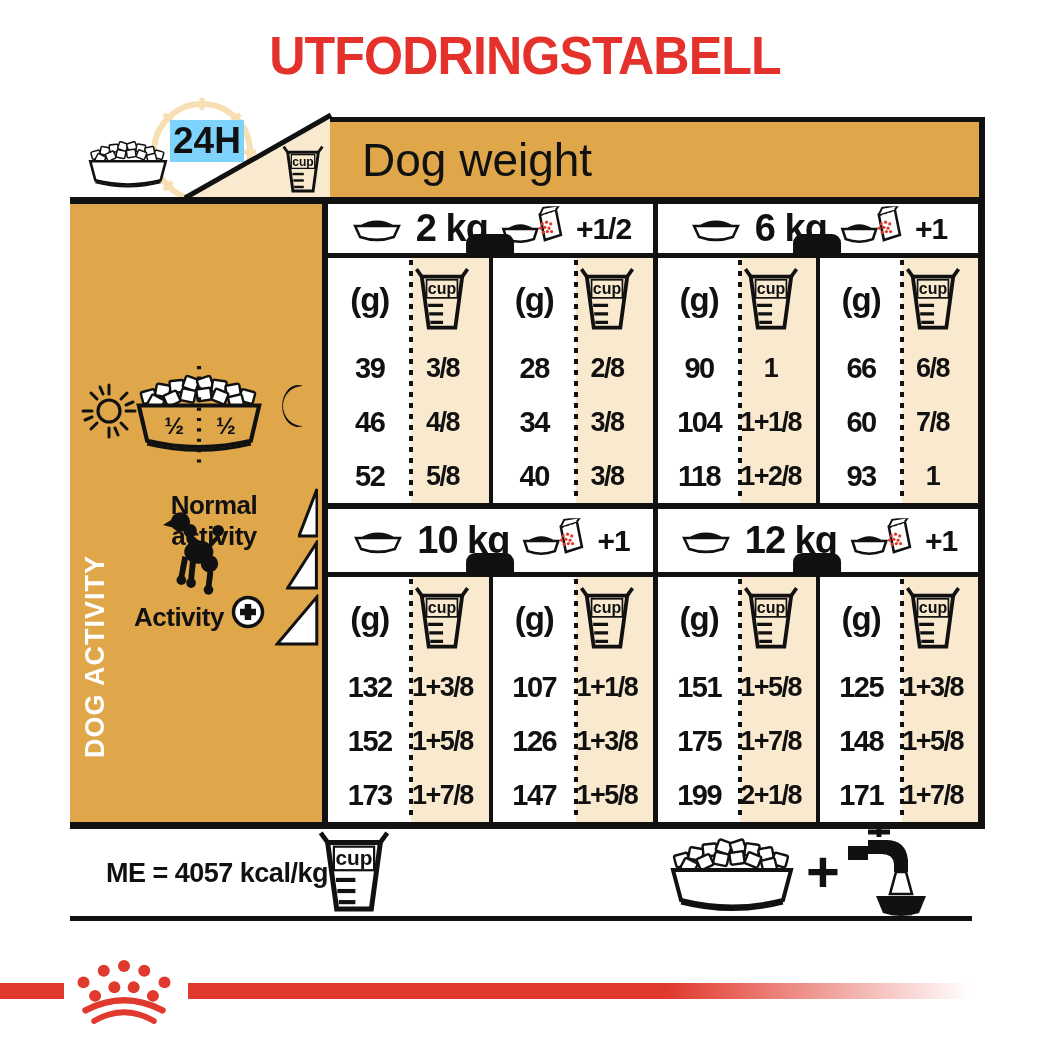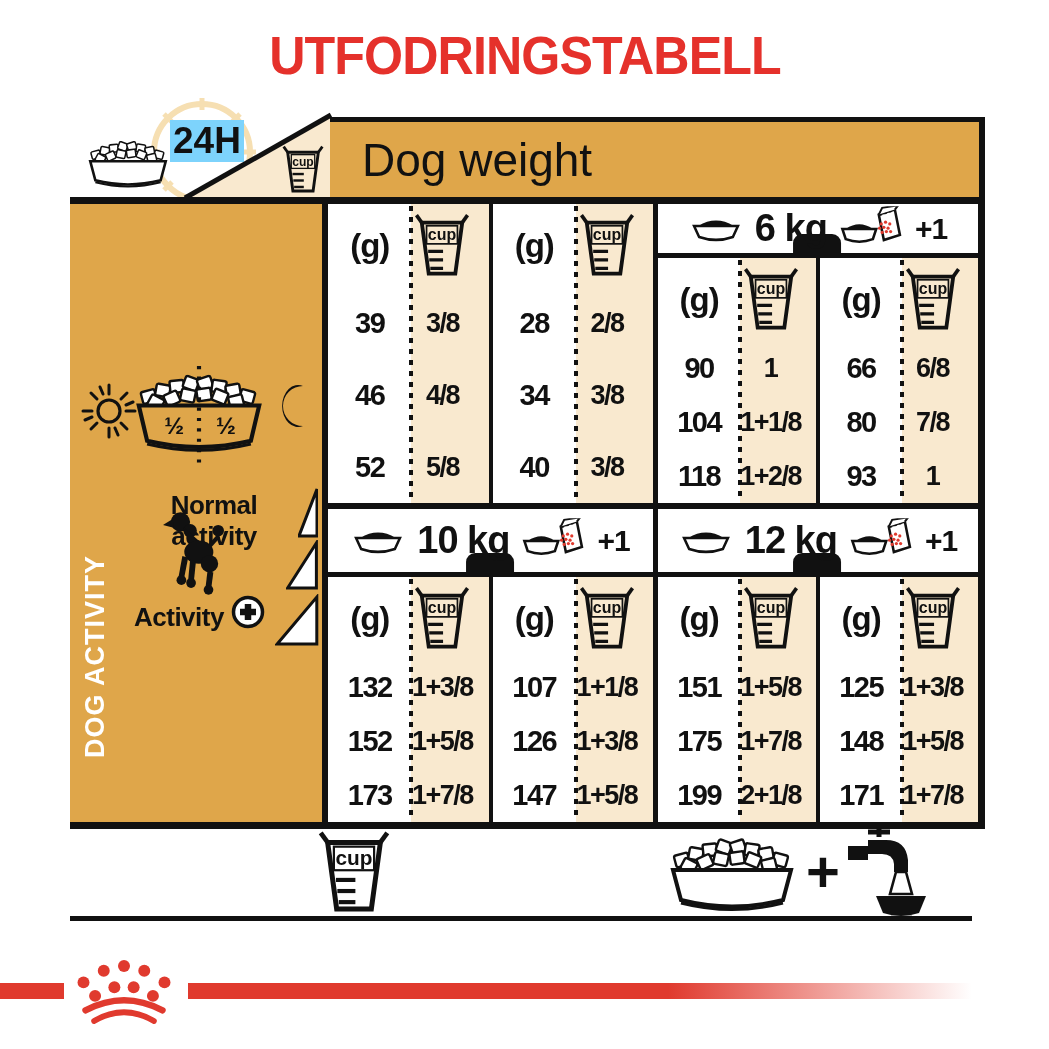--- a/index.html
+++ b/index.html
@@ -296,20 +296,31 @@
         <use href="#sym-wedge" width="40" height="50"></use>
       </svg>
       <svg class="sb-w3" width="44" height="52" viewBox="0 0 40 50" preserveAspectRatio="none">
         <use href="#sym-wedge" width="40" height="50"></use>
       </svg>
     </div>
 
     <div class="quads">
 
       <section class="quadrant q-top q-left">
+        <div class="band">
+          <svg width="54" height="29" viewBox="0 0 64 34">
+              <use href="#sym-bowl-simple" width="64" height="34"></use>
+            </svg>
+          <span class="wtxt">2 kg</span>
+          <svg width="66" height="46" viewBox="0 0 78 54">
+              <use href="#sym-pouch" width="78" height="54"></use>
+            </svg>
+          <span class="extra">+1/2</span>
+          <span class="tab"></span>
+        </div>
         <div class="data">
           <div class="half">
             <div class="creamcol"></div>
             <div class="dotsep"></div>
             <div class="col gcol">
               <div class="hcell">
                   <span class="ghead">(g)</span>
                 </div>
               <div class="vcell">39</div>
               <div class="vcell">46</div>
@@ -387,21 +398,21 @@
             </div>
           </div>
           <div class="half h2">
             <div class="creamcol"></div>
             <div class="dotsep"></div>
             <div class="col gcol">
               <div class="hcell">
                   <span class="ghead">(g)</span>
                 </div>
               <div class="vcell">66</div>
-              <div class="vcell">80</div>
+              <div class="vcell">60</div>
               <div class="vcell">93</div>
             </div>
             <div class="col cupcol">
               <div class="hcell">
                   <svg width="56" height="66" viewBox="0 0 52 62">
                     <use href="#sym-cup" width="52" height="62"></use>
                   </svg>
                 </div>
               <div class="vcell">6/8</div>
               <div class="vcell">7/8</div>
@@ -527,20 +538,21 @@
               <div class="vcell">1+5/8</div>
               <div class="vcell">1+7/8</div>
             </div>
           </div>
         </div>
       </section>
 
     </div>
   </div>
 
+  <div class="f-me">ME = 4057 kcal/kg</div>
   <svg class="f-cup" width="78" height="86" viewBox="0 0 52 62">
     <use href="#sym-cup" width="52" height="62"></use>
   </svg>
   <svg class="f-bowl" width="152" height="84" viewBox="0 0 150 84">
     <use href="#sym-kibble-bowl" width="150" height="84"></use>
   </svg>
   <div class="f-plus">+</div>
   <svg class="f-tap" width="84" height="92" viewBox="0 0 84 92">
     <use href="#sym-tap" width="84" height="92"></use>
   </svg>

